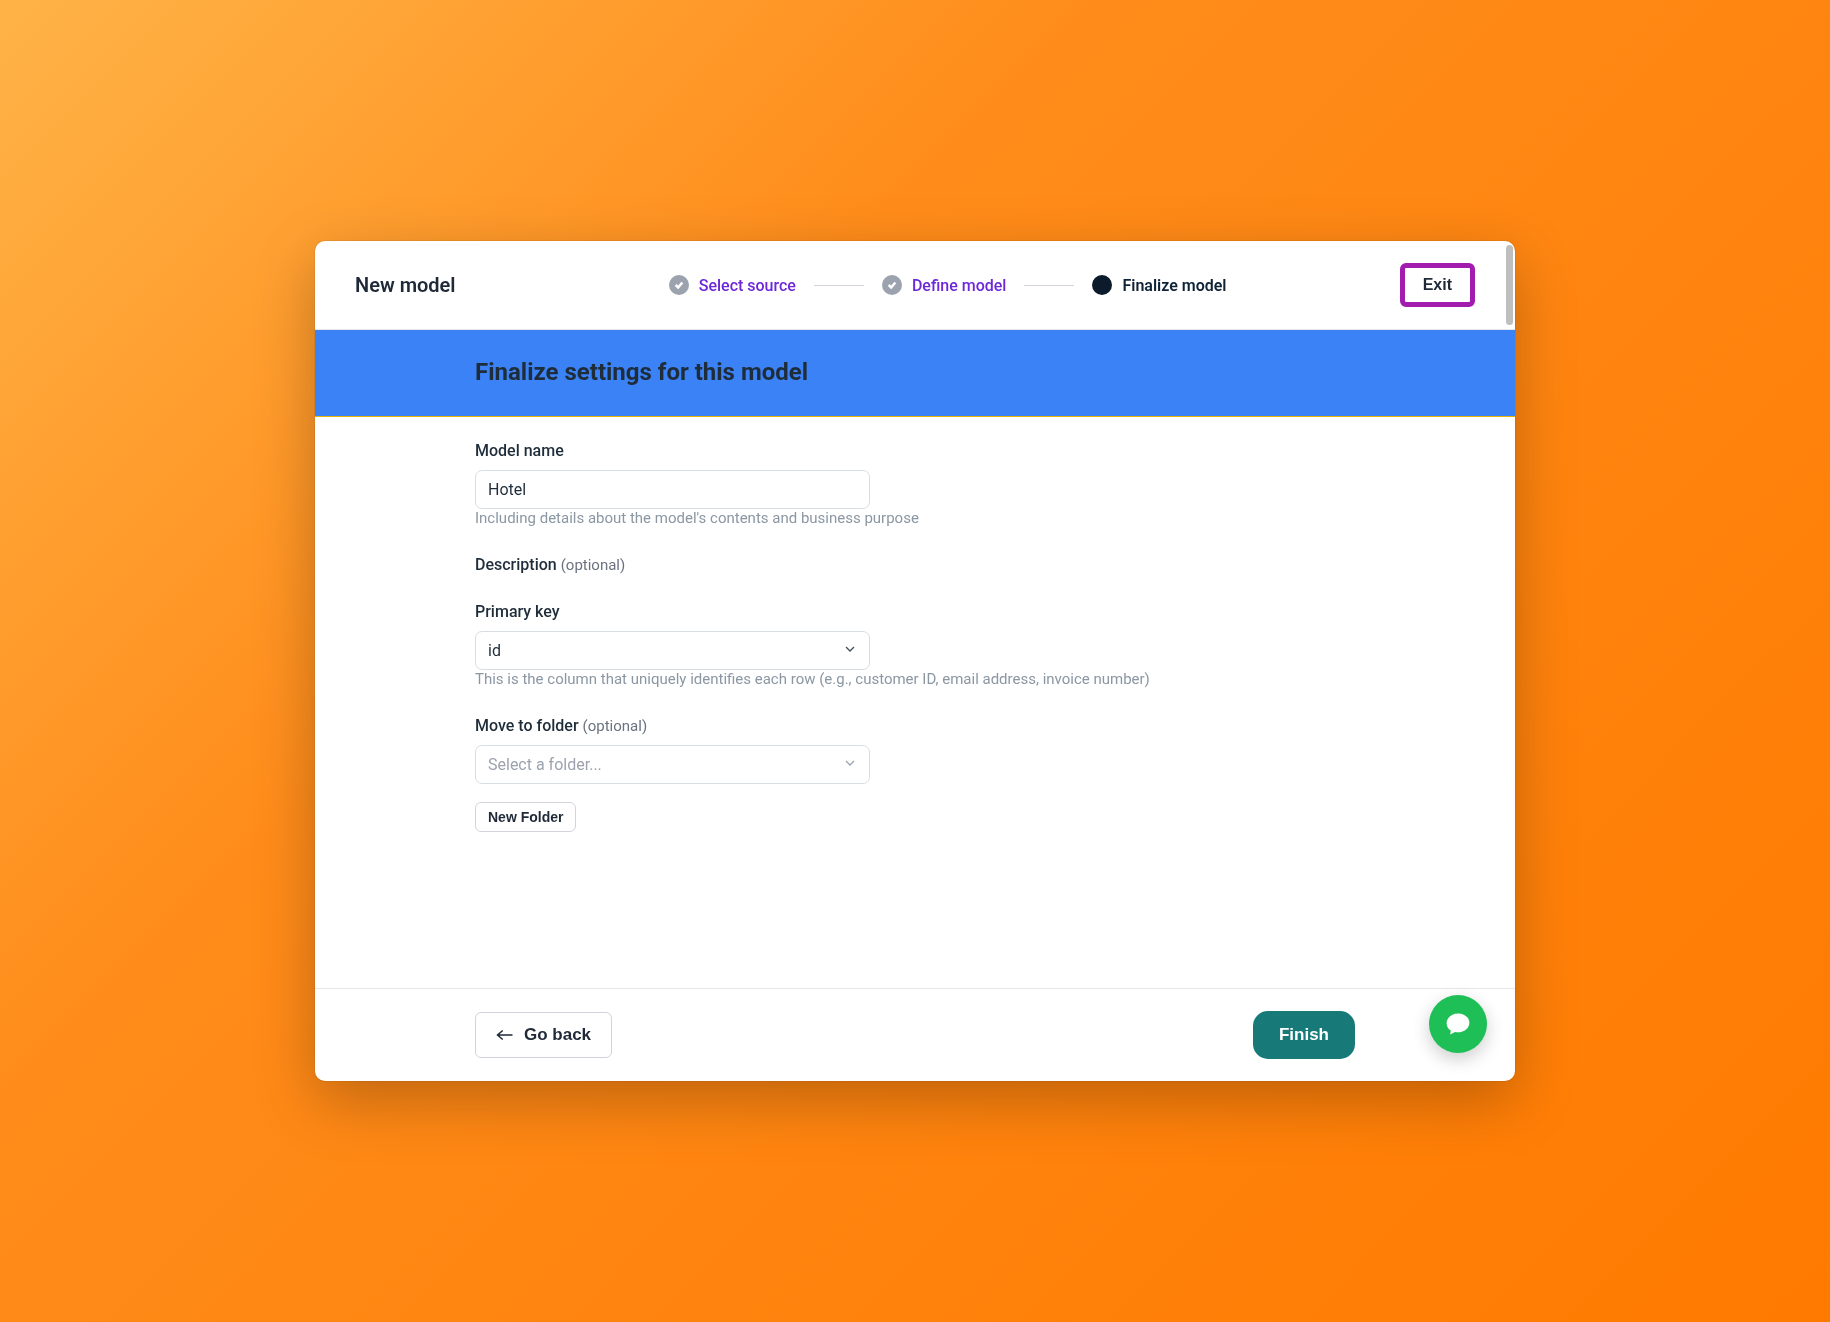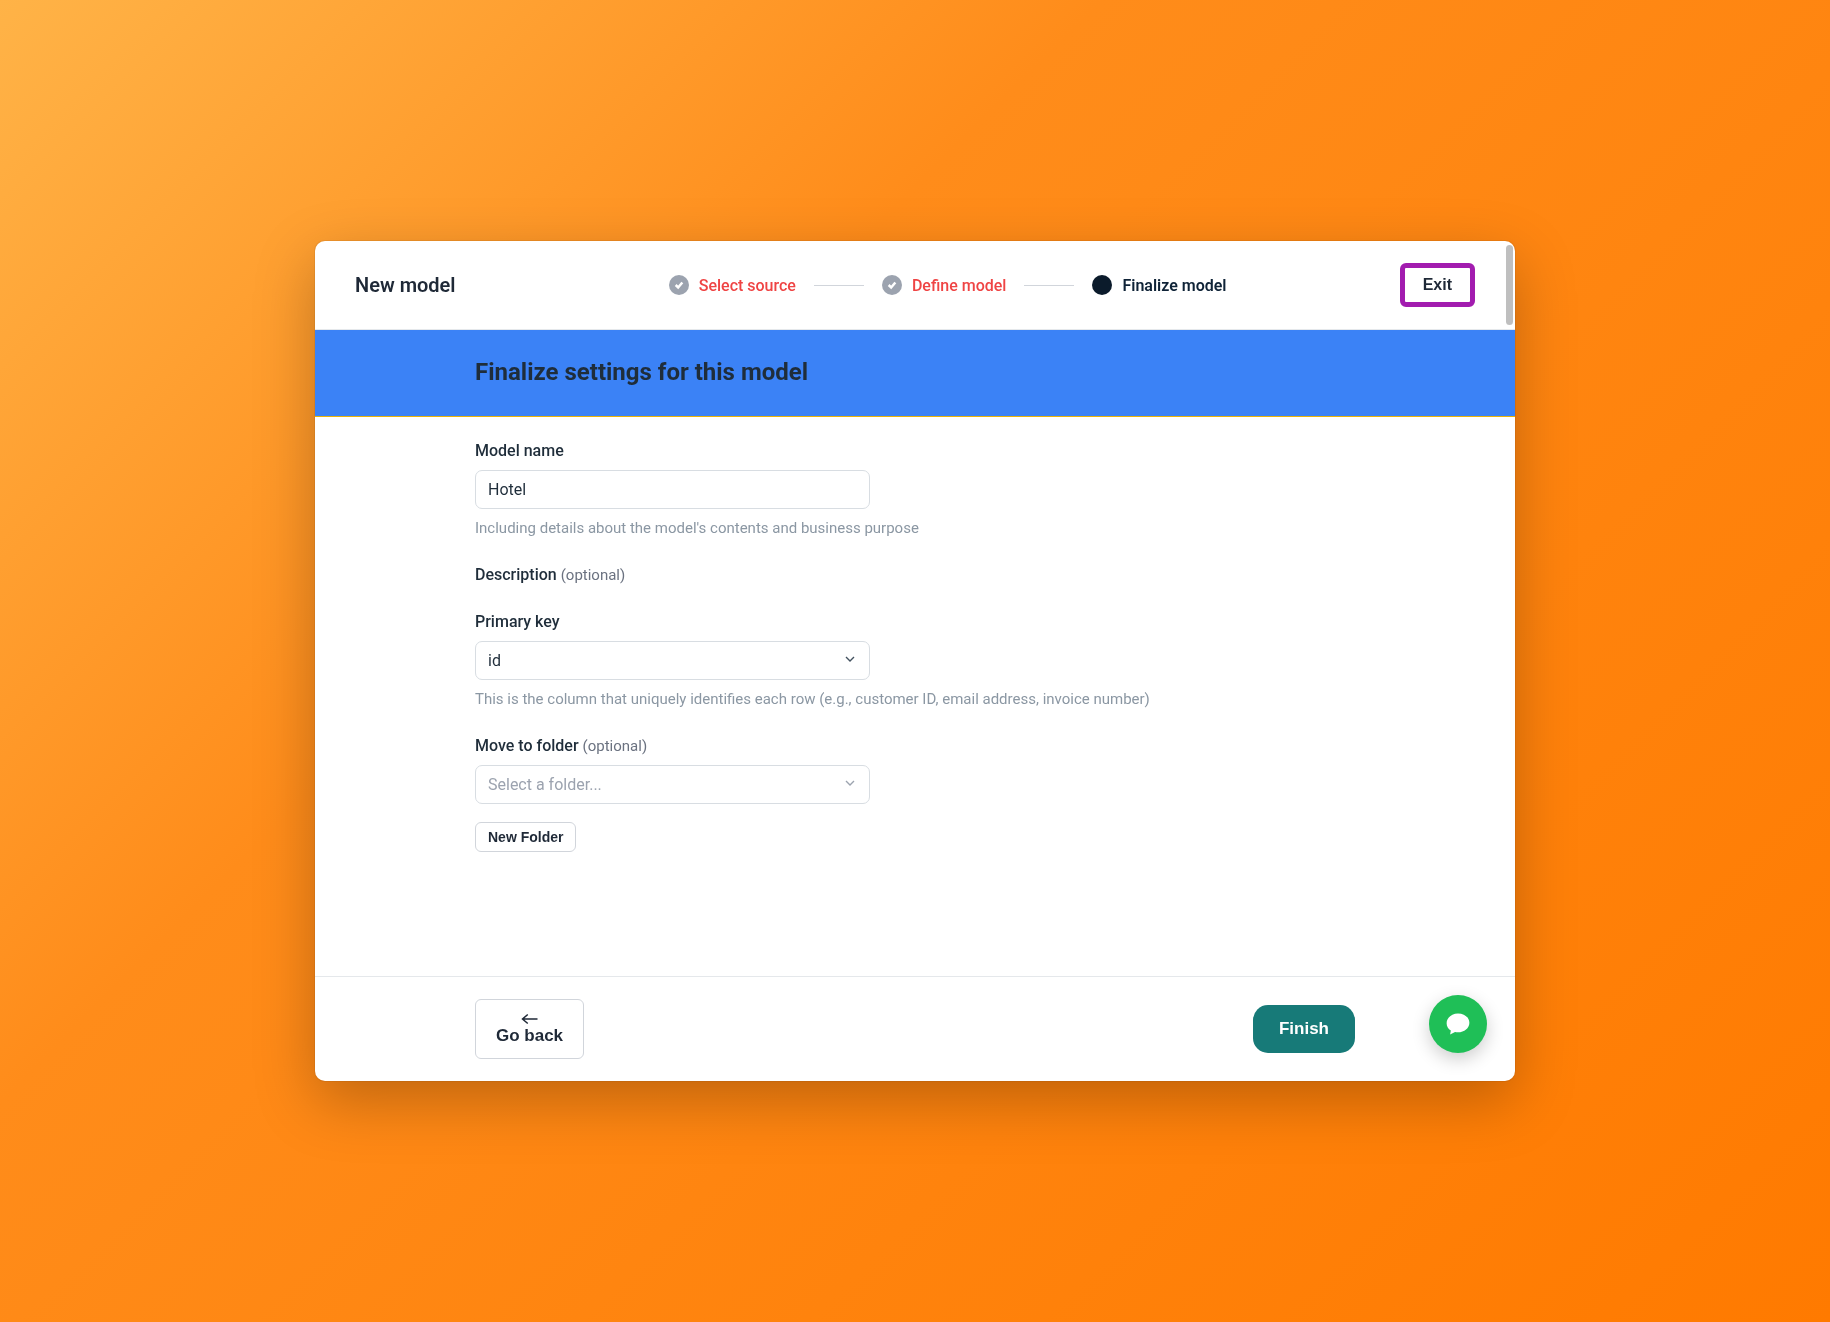--- a/index.html
+++ b/index.html
@@ -71,21 +71,21 @@
   }
   .step-circle.done {
     background: #9ca3af;
   }
   .step-circle.active {
     background: #0b1b2b;
   }
   .step-circle.done svg { width: 10px; height: 10px; stroke: #fff; stroke-width: 3; fill: none; }
   .step-label {
     font-size: 16px;
-    color: #ef4444;
+    color: #6d28d9;
     font-weight: 500;
   }
   .step-label.active { color: #0f2337; font-weight: 600; }
   .step-line {
     width: 50px;
     height: 1px;
     background: #d1d5db;
   }
   .exit-btn {
     border: 5px solid #a21caf;
@@ -144,21 +144,20 @@
     padding: 9px 12px;
     color: #1f2d3a;
     background: #fff;
     font-family: inherit;
   }
   .text-input::placeholder, .textarea::placeholder { color: #9ca3af; }
   .textarea { height: 100px; resize: both; }
   .helper {
     font-size: 15px;
     color: #8b97a3;
-    margin-top: 10px;
   }
   .select-wrap {
     position: relative;
     width: 395px;
     max-width: 100%;
   }
   .select {
     width: 100%;
     appearance: none;
     cursor: pointer;
@@ -201,21 +200,21 @@
     border: 1px solid #d1d5db;
     background: #fff;
     color: #1f2937;
     font-weight: 600;
     font-size: 17px;
     padding: 12px 20px;
     border-radius: 6px;
     cursor: pointer;
     display: inline-flex;
     align-items: center;
-    flex-direction: column;
+    gap: 10px;
   }
   .back-btn svg { width: 18px; height: 14px; stroke: #1f2937; stroke-width: 2; fill: none; }
   .finish-btn {
     background: #127a7a;
     background: #1a7f7d;
     background: #1b7f7e;
     background: #1a7e7b;
     background: #1c7f7c;
     background: #1a7c79;
     background: #187c79;

